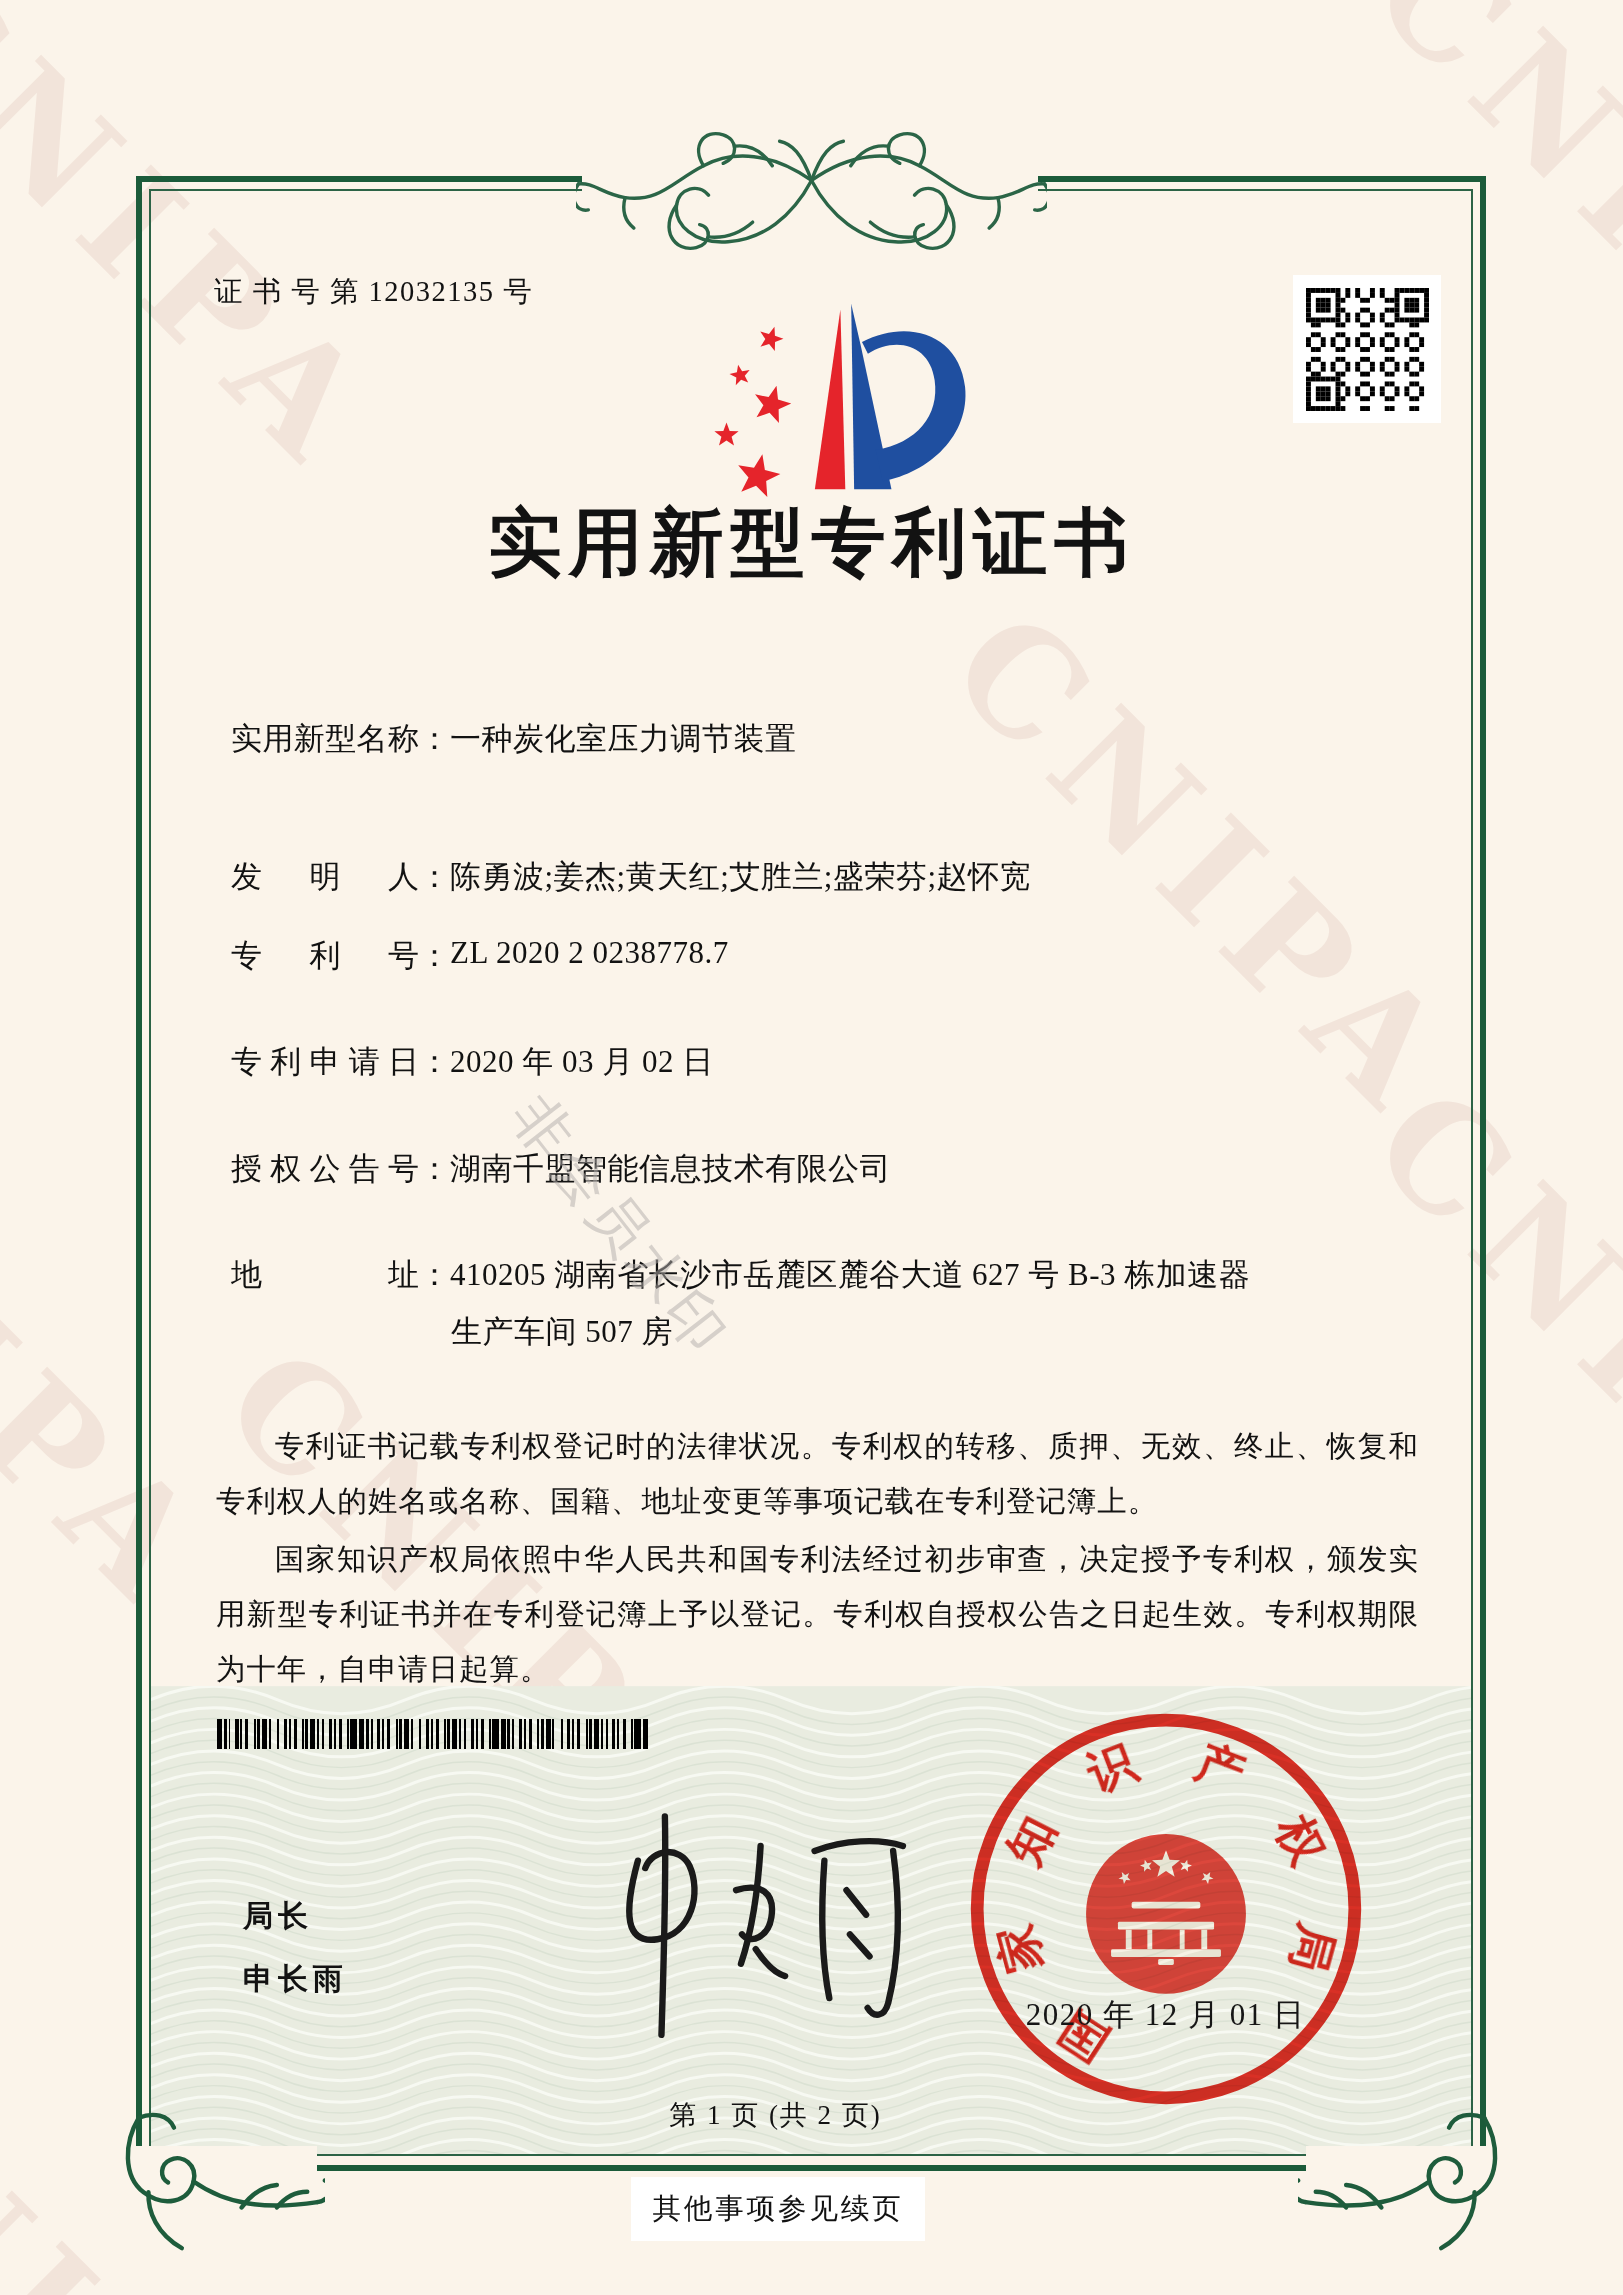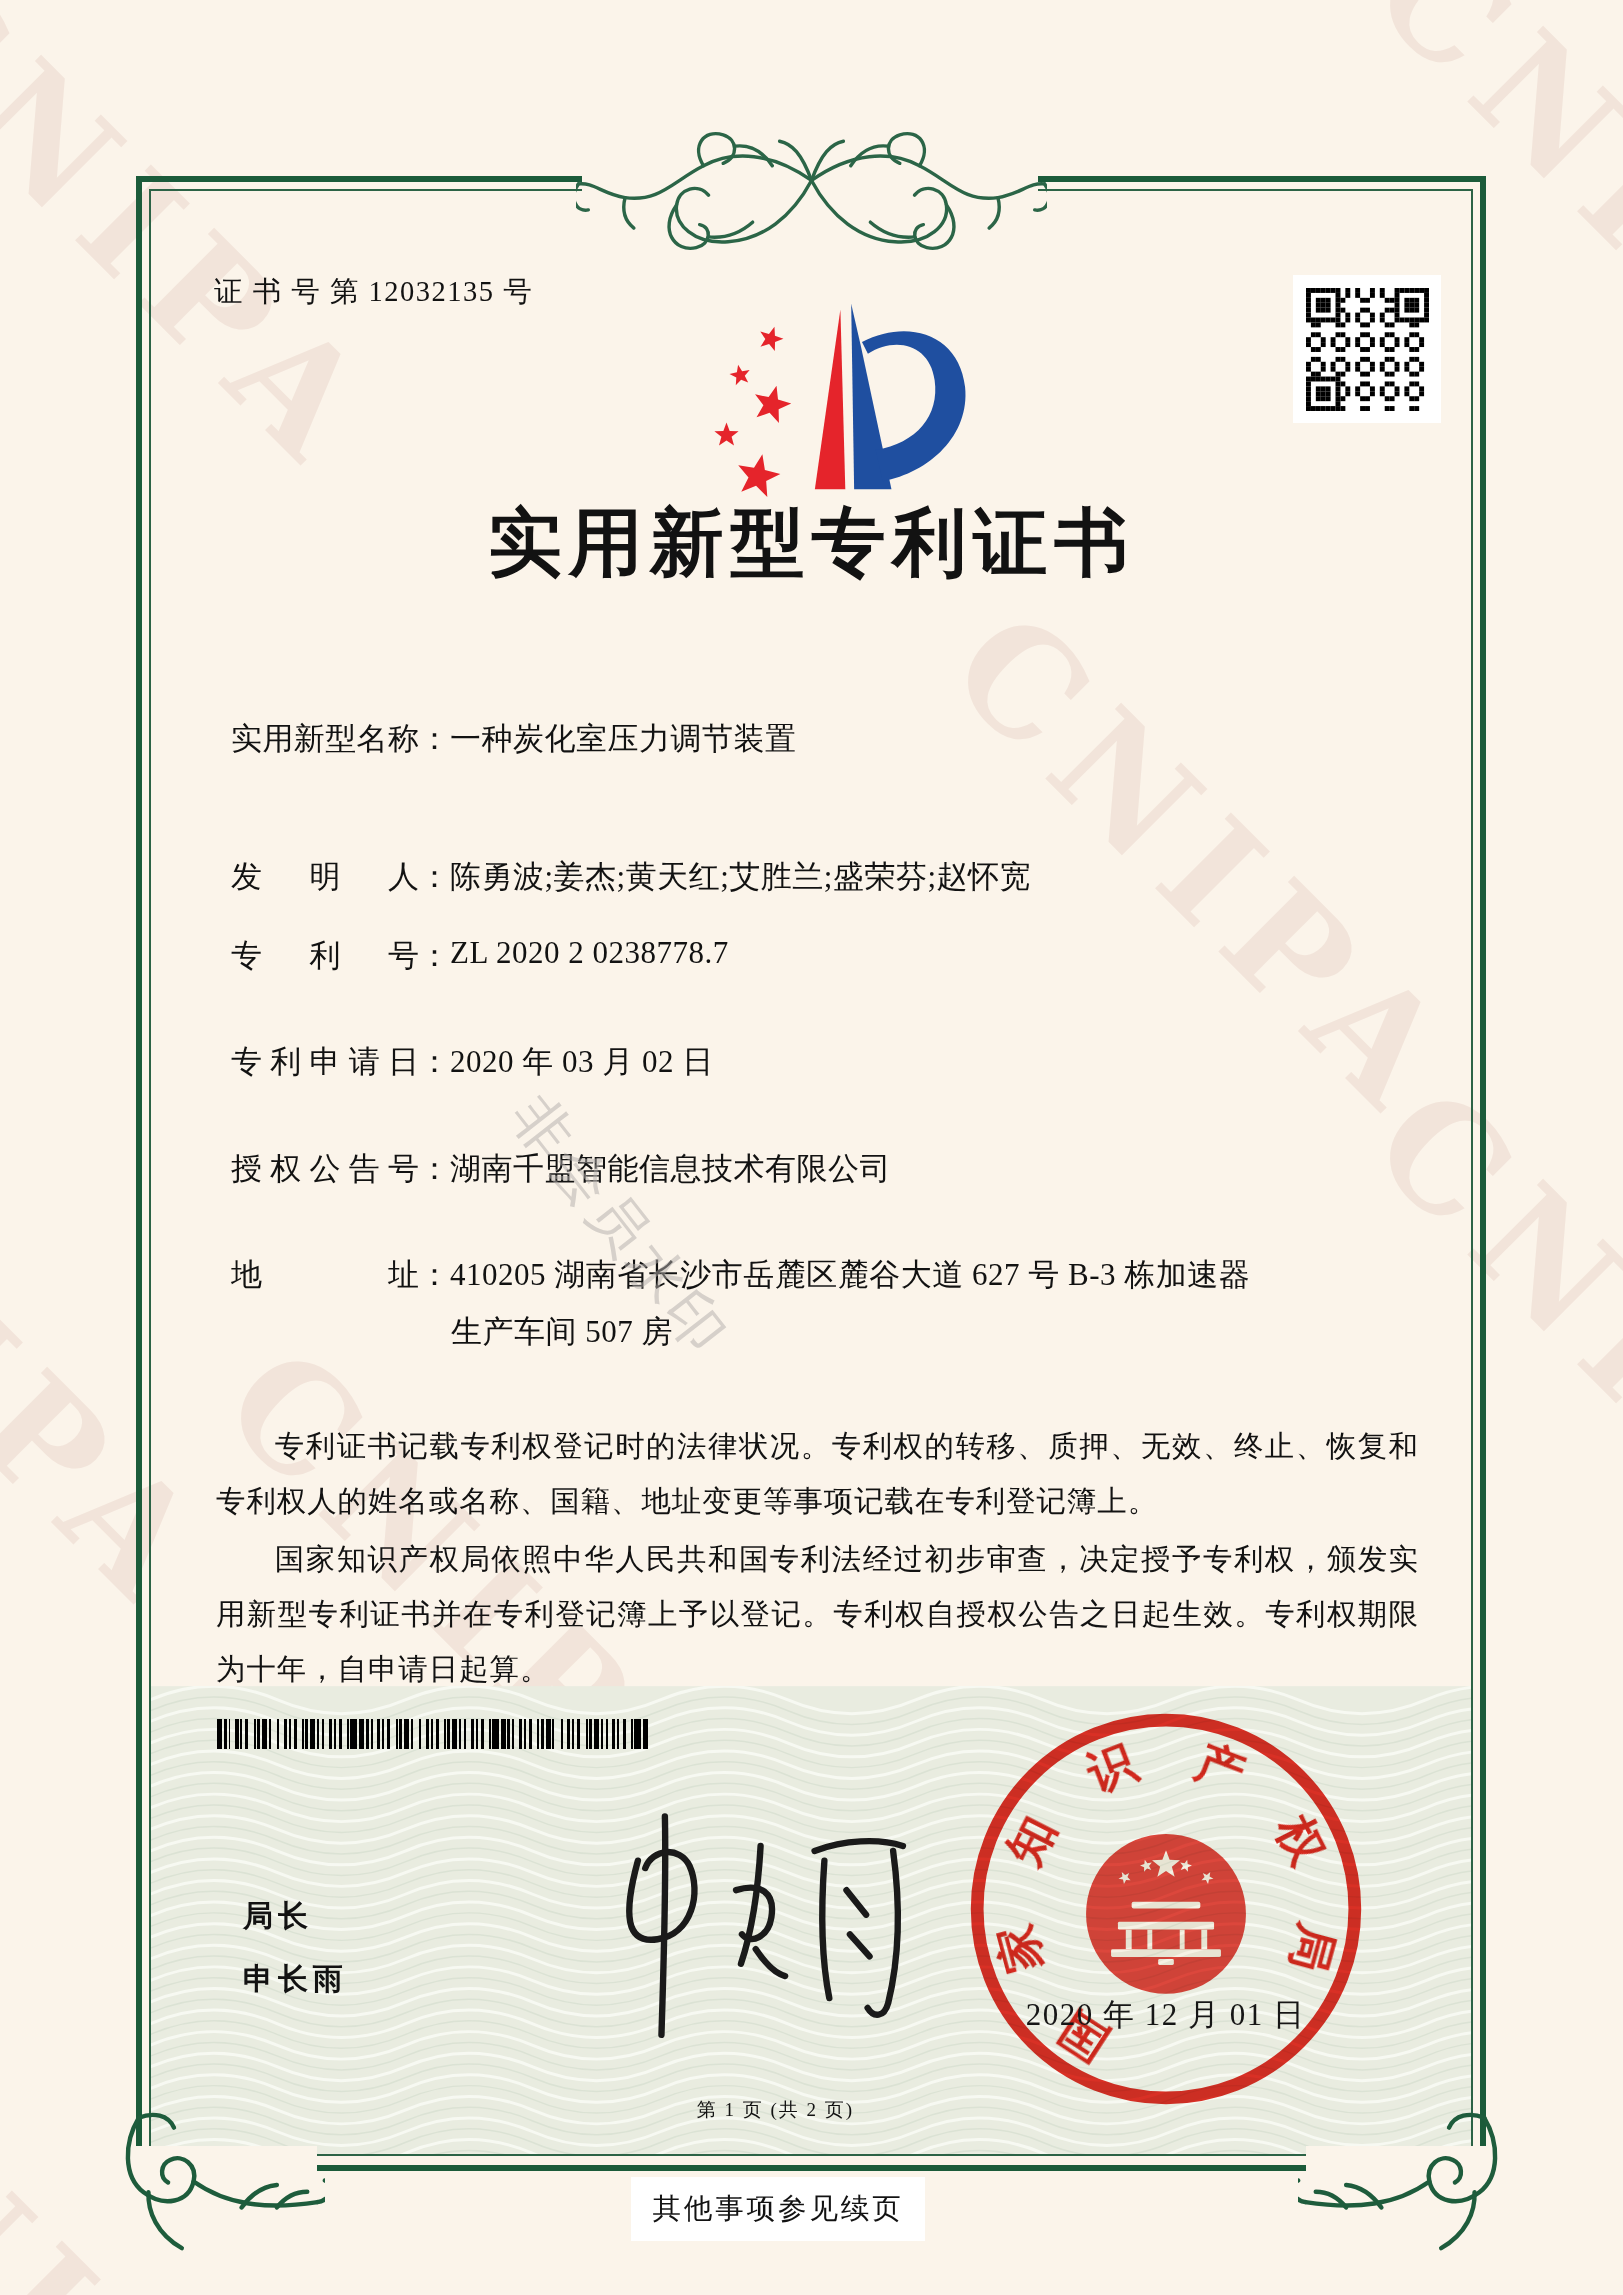--- a/index.html
+++ b/index.html
@@ -42,21 +42,21 @@
   
   .barcode{position:absolute;left:217px;top:1719px;width:436px;height:30px;}
   .barcode i{position:absolute;top:0;bottom:0;background:#000;}
   .chief{position:absolute;left:243px;font-size:30px;font-weight:bold;letter-spacing:4.9px;
       font-family:"Liberation Sans","DejaVu Sans",sans-serif;margin-top:8px;}
   .sig{position:absolute;left:579px;top:1787px;}
   .seal{position:absolute;left:960px;top:1703px;mix-blend-mode:multiply;}
   .seal text{font-size:96px;font-weight:bold;fill:#dd2015;font-family:"Liberation Serif",serif;}
   .seal-date{position:absolute;left:1006px;top:1994px;width:319px;text-align:center;
       font-size:31px;letter-spacing:1.5px;color:#161616;}
-  .page-info{position:absolute;left:648px;top:2097px;width:255px;text-align:center;font-size:19px;letter-spacing:2px;}
+  .page-info{position:absolute;left:648px;top:2097px;width:255px;text-align:center;font-size:27px;letter-spacing:2px;}
   .cont-note{position:absolute;left:631px;top:2177px;width:294px;height:64px;background:#ffffff;
       text-align:center;line-height:64px;font-size:28.5px;letter-spacing:2.9px;}
 </style>
 </head>
 <body>
 
 <div class="page">
 
   <div class="wm" style="left:-39px;top:-69px">CNIPA</div>
   <div class="wm" style="left:1463px;top:-98px">CNIPA</div>

